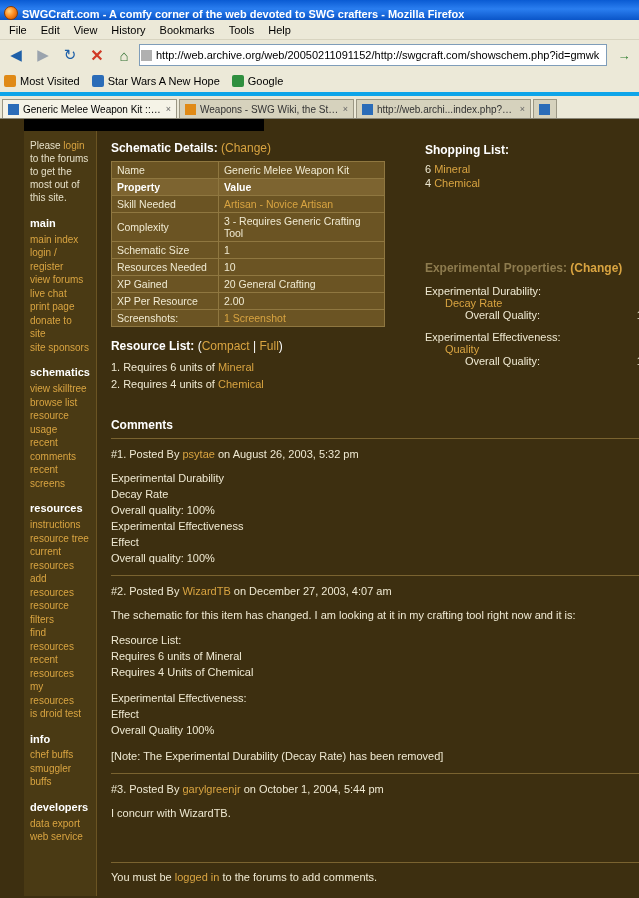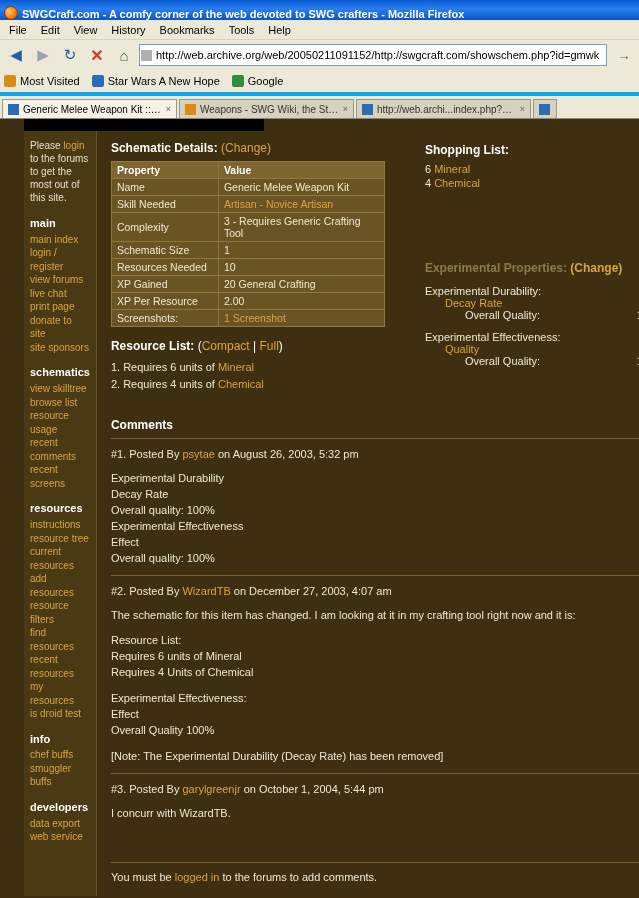--- a/index.html
+++ b/index.html
@@ -374,26 +374,26 @@
         <div class="cols">
           <div class="col-left">
             <div class="sect-title">
               <span>Schematic Details:</span>
               <a class="link" href="#">(Change)</a>
             </div>
 
             <table class="details">
               <tbody>
                   <tr>
+                <td class="prop">Name</td>
+                <td>Generic Melee Weapon Kit</td>
+              </tr>
+              <tr>
                 <th class="prop">Property</th>
                 <th>Value</th>
-              </tr>
-              <tr>
-                <td class="prop">Name</td>
-                <td>Generic Melee Weapon Kit</td>
               </tr>
               <tr>
                 <td class="prop">Skill Needed</td>
                 <td><a href="#">Artisan - Novice Artisan</a></td>
               </tr>
               <tr>
                 <td class="prop">Complexity</td>
                 <td>3 - Requires Generic Crafting Tool</td>
               </tr>
               <tr>

